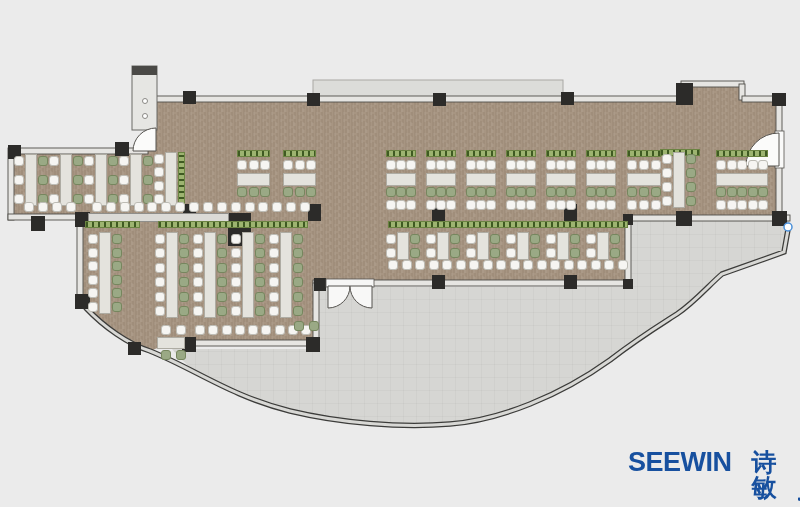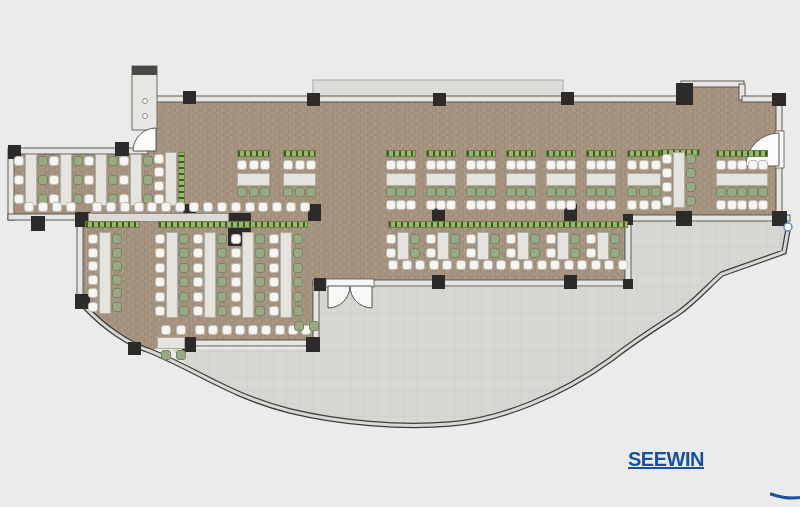--- a/index.html
+++ b/index.html
@@ -8,21 +8,21 @@
   #furniture{position:absolute;left:0;top:0;width:800px;height:507px;pointer-events:none;}
   .chair{position:absolute;width:10px;height:10px;border-radius:3px;box-sizing:border-box;}
   .chair.w{background:var(--chair-w);border:1px solid var(--chair-w-b);}
   .chair.g{background:var(--chair-g);border:1px solid var(--chair-g-b);}
   .table{position:absolute;background:var(--table);border:1px solid var(--table-b);box-sizing:border-box;}
   .planter{position:absolute;background:var(--planter);border:1px solid var(--planter-b);box-sizing:border-box;
     background-image:repeating-linear-gradient(90deg,var(--planter-dot) 0 2px,transparent 2px 6px);}
   .planter.v{background-image:repeating-linear-gradient(0deg,var(--planter-dot) 0 2px,transparent 2px 6px);}
   .counter{position:absolute;background:var(--counter);border:1px solid #8f8e8a;box-sizing:border-box;}
   #logo{position:absolute;display:flex;align-items:baseline;gap:10px;color:var(--logo);}
-  #logo .brand{font-size:20px;font-weight:800;letter-spacing:-0.5px;position:relative;line-height:1;text-decoration:underline;}
+  #logo .brand{font-size:27px;font-weight:800;letter-spacing:-0.5px;position:relative;line-height:1;}
   #logo .brand svg{position:absolute;left:56px;top:25px;}
   #logo .cjk{font-size:25px;font-weight:700;line-height:1;}
 </style>
 </head>
 <body>
 
 <div id="stage">
 
   <svg id="plan-svg" width="800" height="507" viewBox="0 0 800 507">
     <defs>
@@ -444,14 +444,15 @@
       <div class="chair g" style="left: 309px; top: 321px; width: 10px; height: 10px;"></div>
     </div>
 
   <div id="logo" style="left:628px;top:449px;">
     <span class="brand">SEEWIN</span>
     <span class="brand" style="width:0;">
         <svg width="52" height="12">
       <path d="M-48,3 Q-24,12 0,1" transform="translate(49,0)" fill="none" stroke="var(--logo)" stroke-width="3" stroke-linecap="round"></path>
     </svg>
       </span>
+    <span class="cjk">诗敏</span>
   </div>
 </div>
 
 </body></html>

